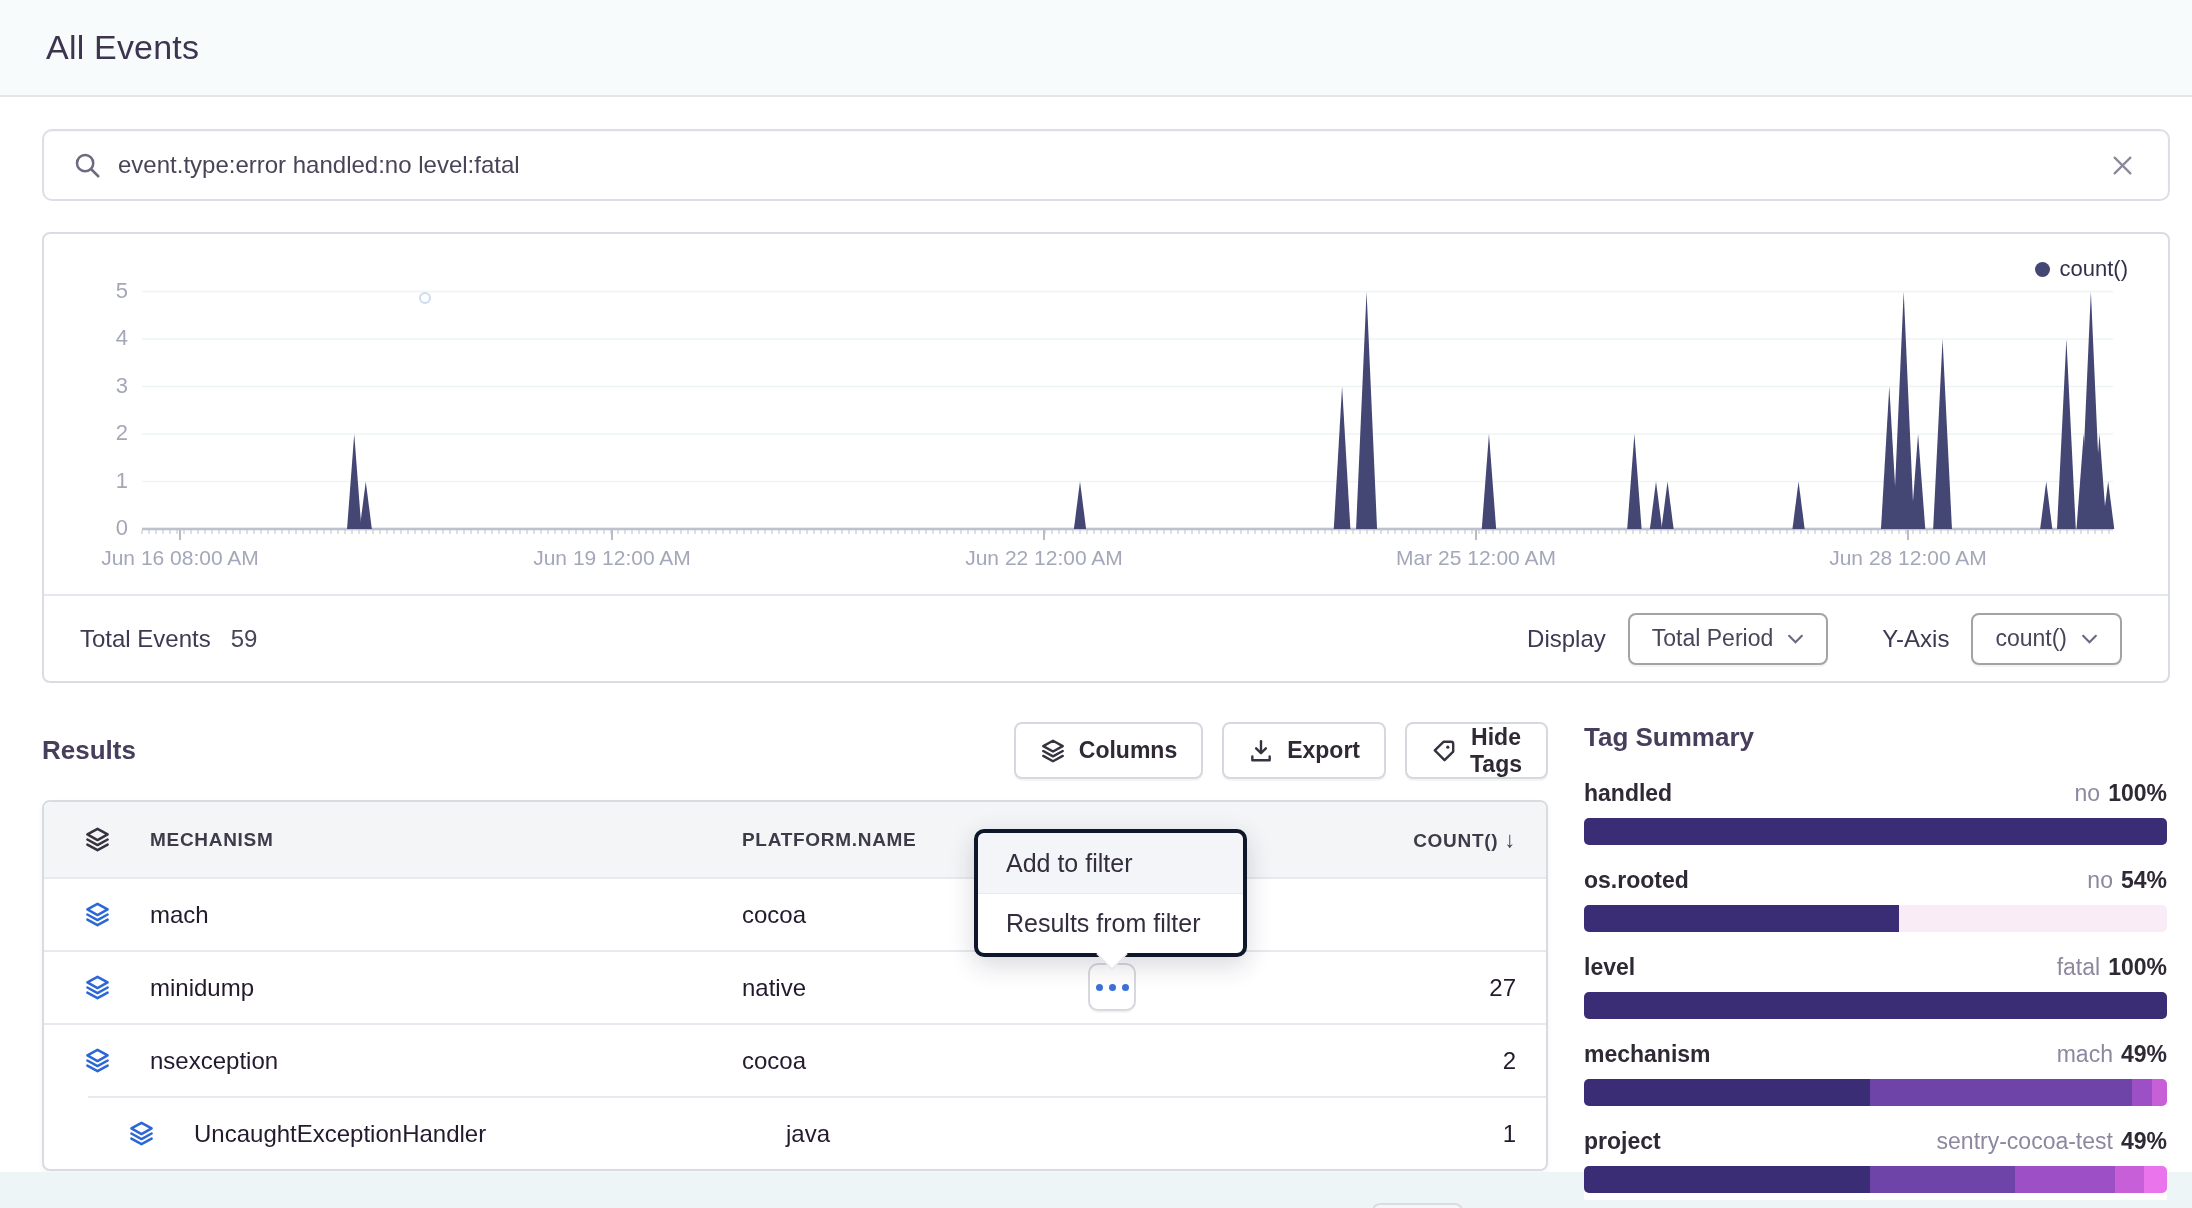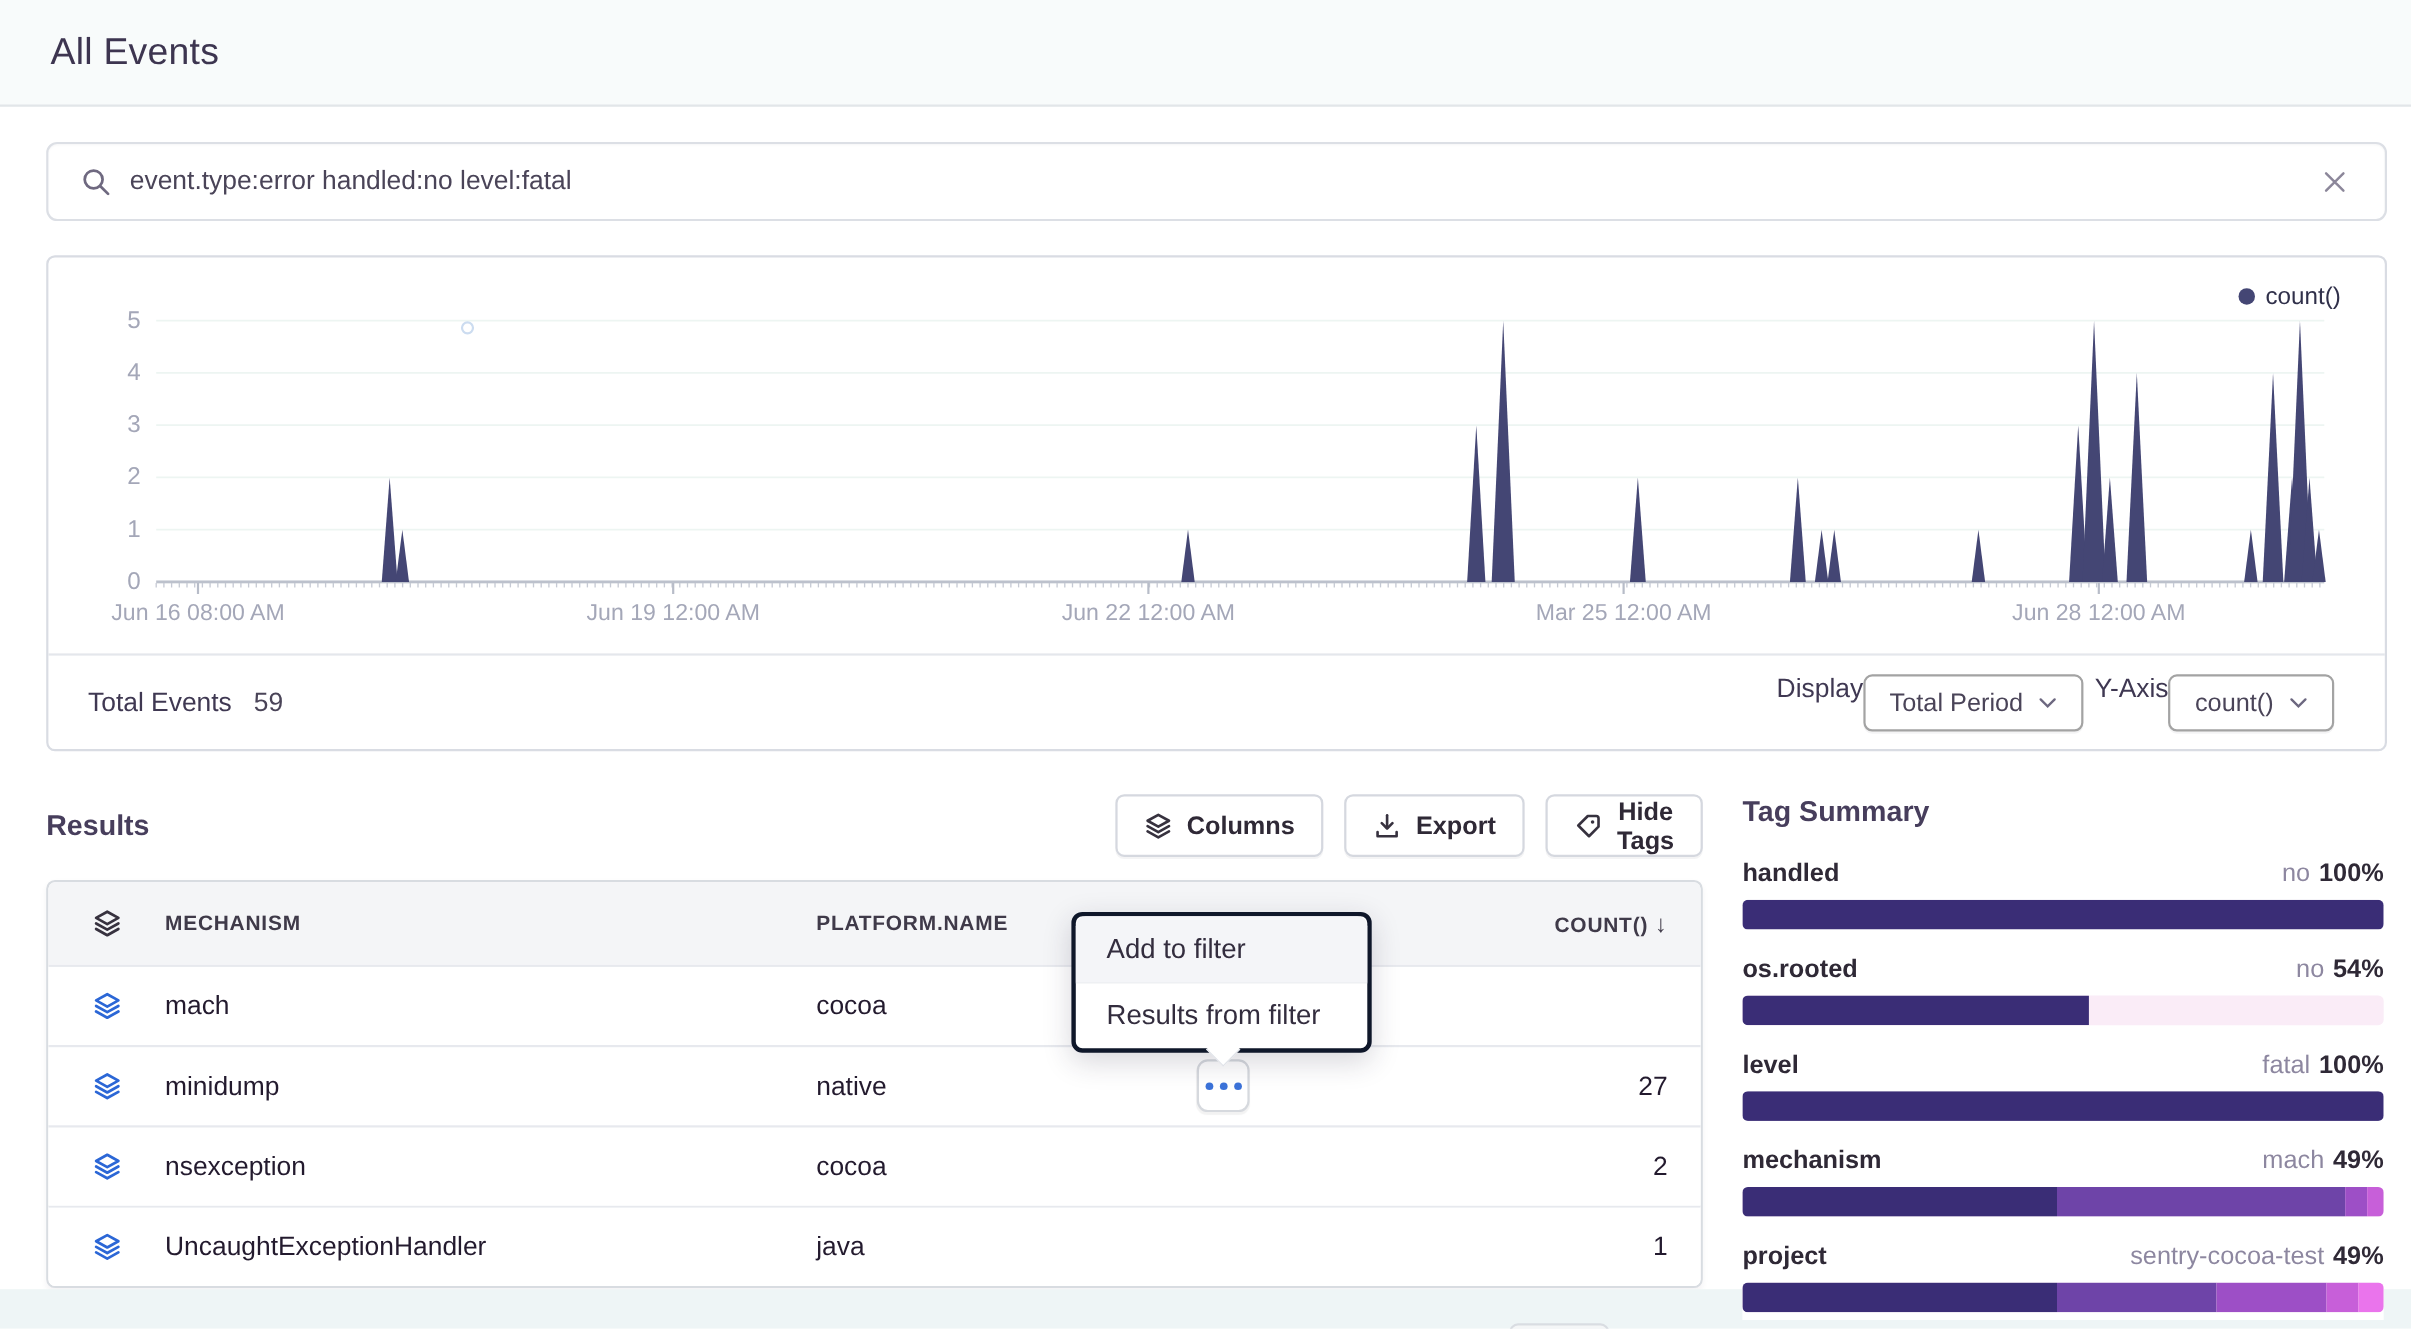--- a/index.html
+++ b/index.html
@@ -39,21 +39,21 @@
   .y-label { position:absolute; width:60px; text-align:right; font-size:22px; color:#a4a7b8; }
   .x-label { position:absolute; width:240px; text-align:center; font-size:21px; color:#a4a7b8; top:312px; }
   .chart-footer {
     position:absolute; left:0; right:0; top:360px; bottom:0;
     border-top:2px solid #e4e7ec; display:flex; align-items:center;
     padding:0 46px 0 36px; justify-content:space-between;
   }
   .cf-left { display:flex; align-items:baseline; gap:20px; }
   .cf-label { font-size:24px; font-weight:400; color:#3f3852; }
   .cf-value { font-size:24px; color:#4a4458; }
-  .cf-right { display:flex; }
+  .cf-right { display:flex; align-items:center; gap:22px; }
   .dropdown-btn {
     height:52px; background:#fff; border:2px solid #a3a3a3; border-radius:8px;
     display:flex; align-items:center; gap:14px; padding:0 22px;
     font-size:23px; color:#4a4458; cursor:pointer;
     box-shadow:0 2px 0 rgba(45,40,60,.05);
   }
   .cf-gap { width:10px; }
 
   
   .results-heading { position:absolute; left:42px; top:735px; font-size:26px; font-weight:700; color:#473e5c; }
@@ -76,21 +76,21 @@
     display:grid; grid-template-columns:106px 592px 420px 1fr; align-items:center;
   }
   .th { font-size:19px; font-weight:700; color:#3f3a49; letter-spacing:.7px; }
   .th.right, .tcell.right { text-align:right; padding-right:30px; }
   .icon-cell { display:flex; justify-content:center; align-items:center; }
   .trow {
     height:73px; border-top:2px solid #e7e9ee;
     display:grid; grid-template-columns:106px 592px 420px 1fr; align-items:center;
     background:#fff;
   }
-  .trow:last-child { border-radius:0 0 6px 6px; }
+  .trow:last-child { border-radius:0 0 6px 6px;margin-left:44px; }
   .tcell { font-size:24px; color:#231a2e; }
   .sort-arrow { font-size:22px; font-weight:400; margin-left:6px; color:#46414f; }
 
   
   .ctx-popup {
     position:absolute; left:974px; top:829px; width:273px; z-index:6;
     background:#fff; border:4px solid #0f172a; border-radius:10px;
     box-shadow:0 8px 26px rgba(40,35,60,.18);
   }
   .ctx-item { height:60px; display:flex; align-items:center; padding:0 28px; font-size:25px; color:#332d3e; cursor:pointer; }

